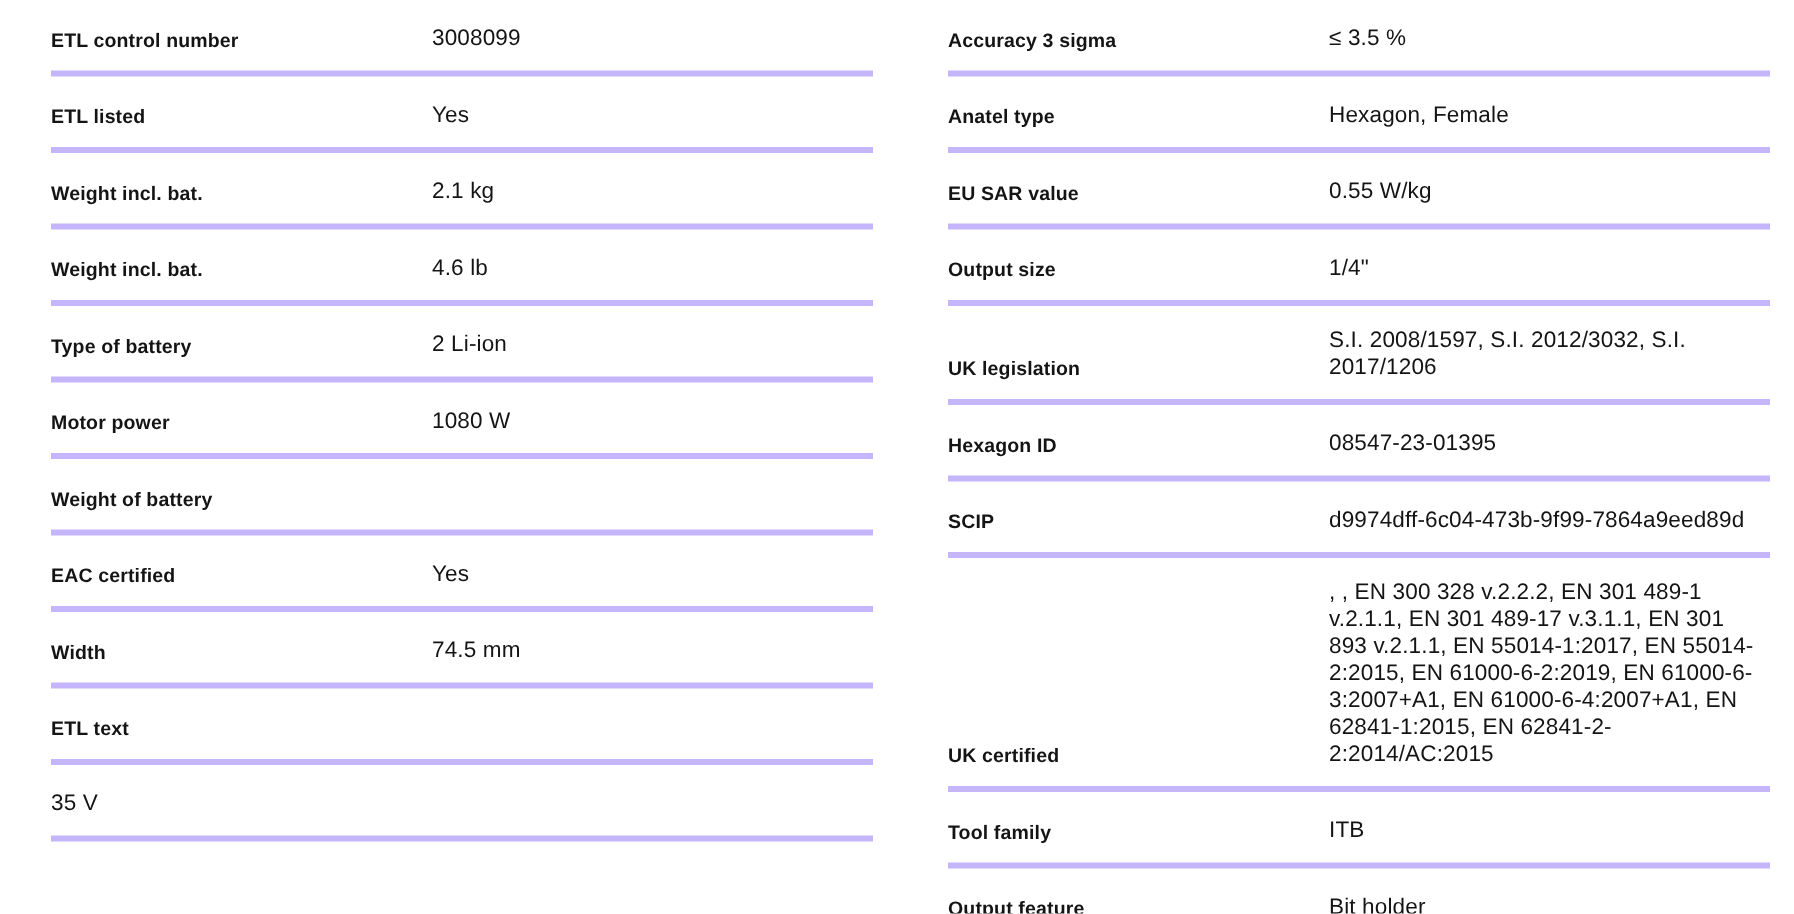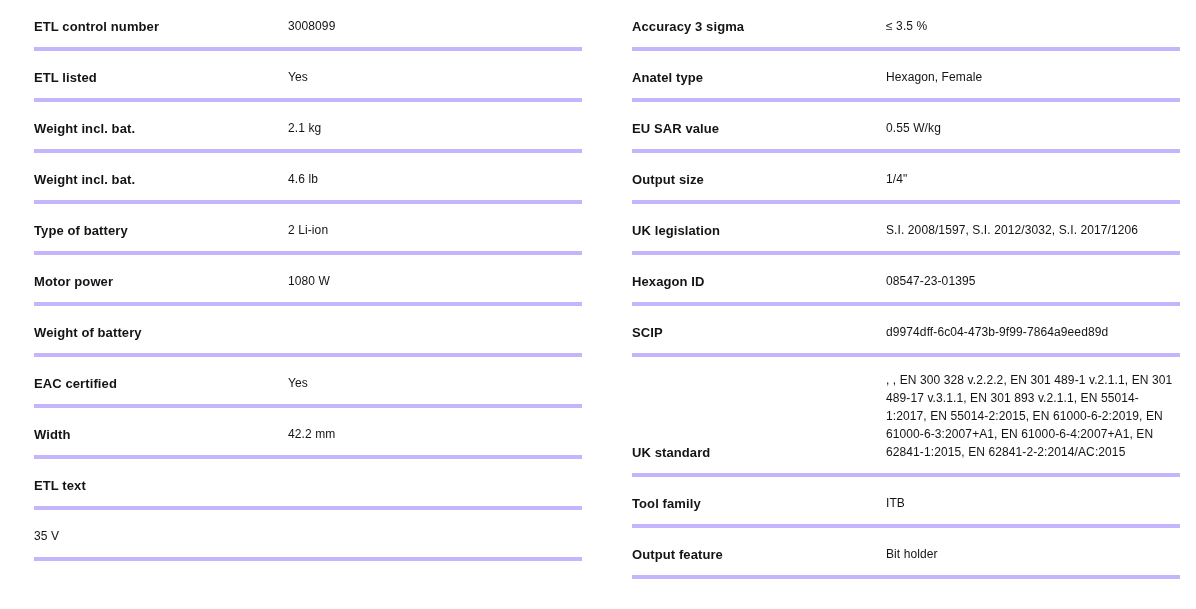--- a/index.html
+++ b/index.html
@@ -48,21 +48,21 @@
     width: 254px;
     flex: 0 0 254px;
     font-size: 13px;
     font-weight: bold;
     line-height: 17px;
     color: #141414;
     letter-spacing: 0.1px;
   }
   .spec-value {
     flex: 1 1 auto;
-    font-size: 12px;
+    font-size: 15px;
     font-weight: normal;
     line-height: 18px;
     color: #141414;
     letter-spacing: 0.1px;
     padding-right: 4px;
   }
 </style>
 </head>
 <body>
 
@@ -95,21 +95,21 @@
     </div>
     <div class="spec-row">
       <div class="spec-label">Weight of battery</div>
     </div>
     <div class="spec-row">
       <div class="spec-label">EAC certified</div>
       <div class="spec-value">Yes</div>
     </div>
     <div class="spec-row">
       <div class="spec-label">Width</div>
-      <div class="spec-value">42.2 mm</div>
+      <div class="spec-value">74.5 mm</div>
     </div>
     <div class="spec-row">
       <div class="spec-label">ETL text</div>
     </div>
     <div class="spec-row">
       <div class="spec-value">35 V</div>
     </div>
   </div>
 
   <div class="spec-column right">
@@ -135,21 +135,21 @@
     </div>
     <div class="spec-row">
       <div class="spec-label">Hexagon ID</div>
       <div class="spec-value">08547-23-01395</div>
     </div>
     <div class="spec-row">
       <div class="spec-label">SCIP</div>
       <div class="spec-value">d9974dff-6c04-473b-9f99-7864a9eed89d</div>
     </div>
     <div class="spec-row">
-      <div class="spec-label">UK standard</div>
+      <div class="spec-label">UK certified</div>
       <div class="spec-value">, , EN 300 328 v.2.2.2, EN 301 489-1 v.2.1.1, EN 301 489-17 v.3.1.1, EN 301 893 v.2.1.1, EN 55014-1:2017, EN 55014-2:2015, EN 61000-6-2:2019, EN 61000-6-3:2007+A1, EN 61000-6-4:2007+A1, EN 62841-1:2015, EN 62841-2-2:2014/AC:2015</div>
     </div>
     <div class="spec-row">
       <div class="spec-label">Tool family</div>
       <div class="spec-value">ITB</div>
     </div>
     <div class="spec-row">
       <div class="spec-label">Output feature</div>
       <div class="spec-value">Bit holder</div>
     </div>

